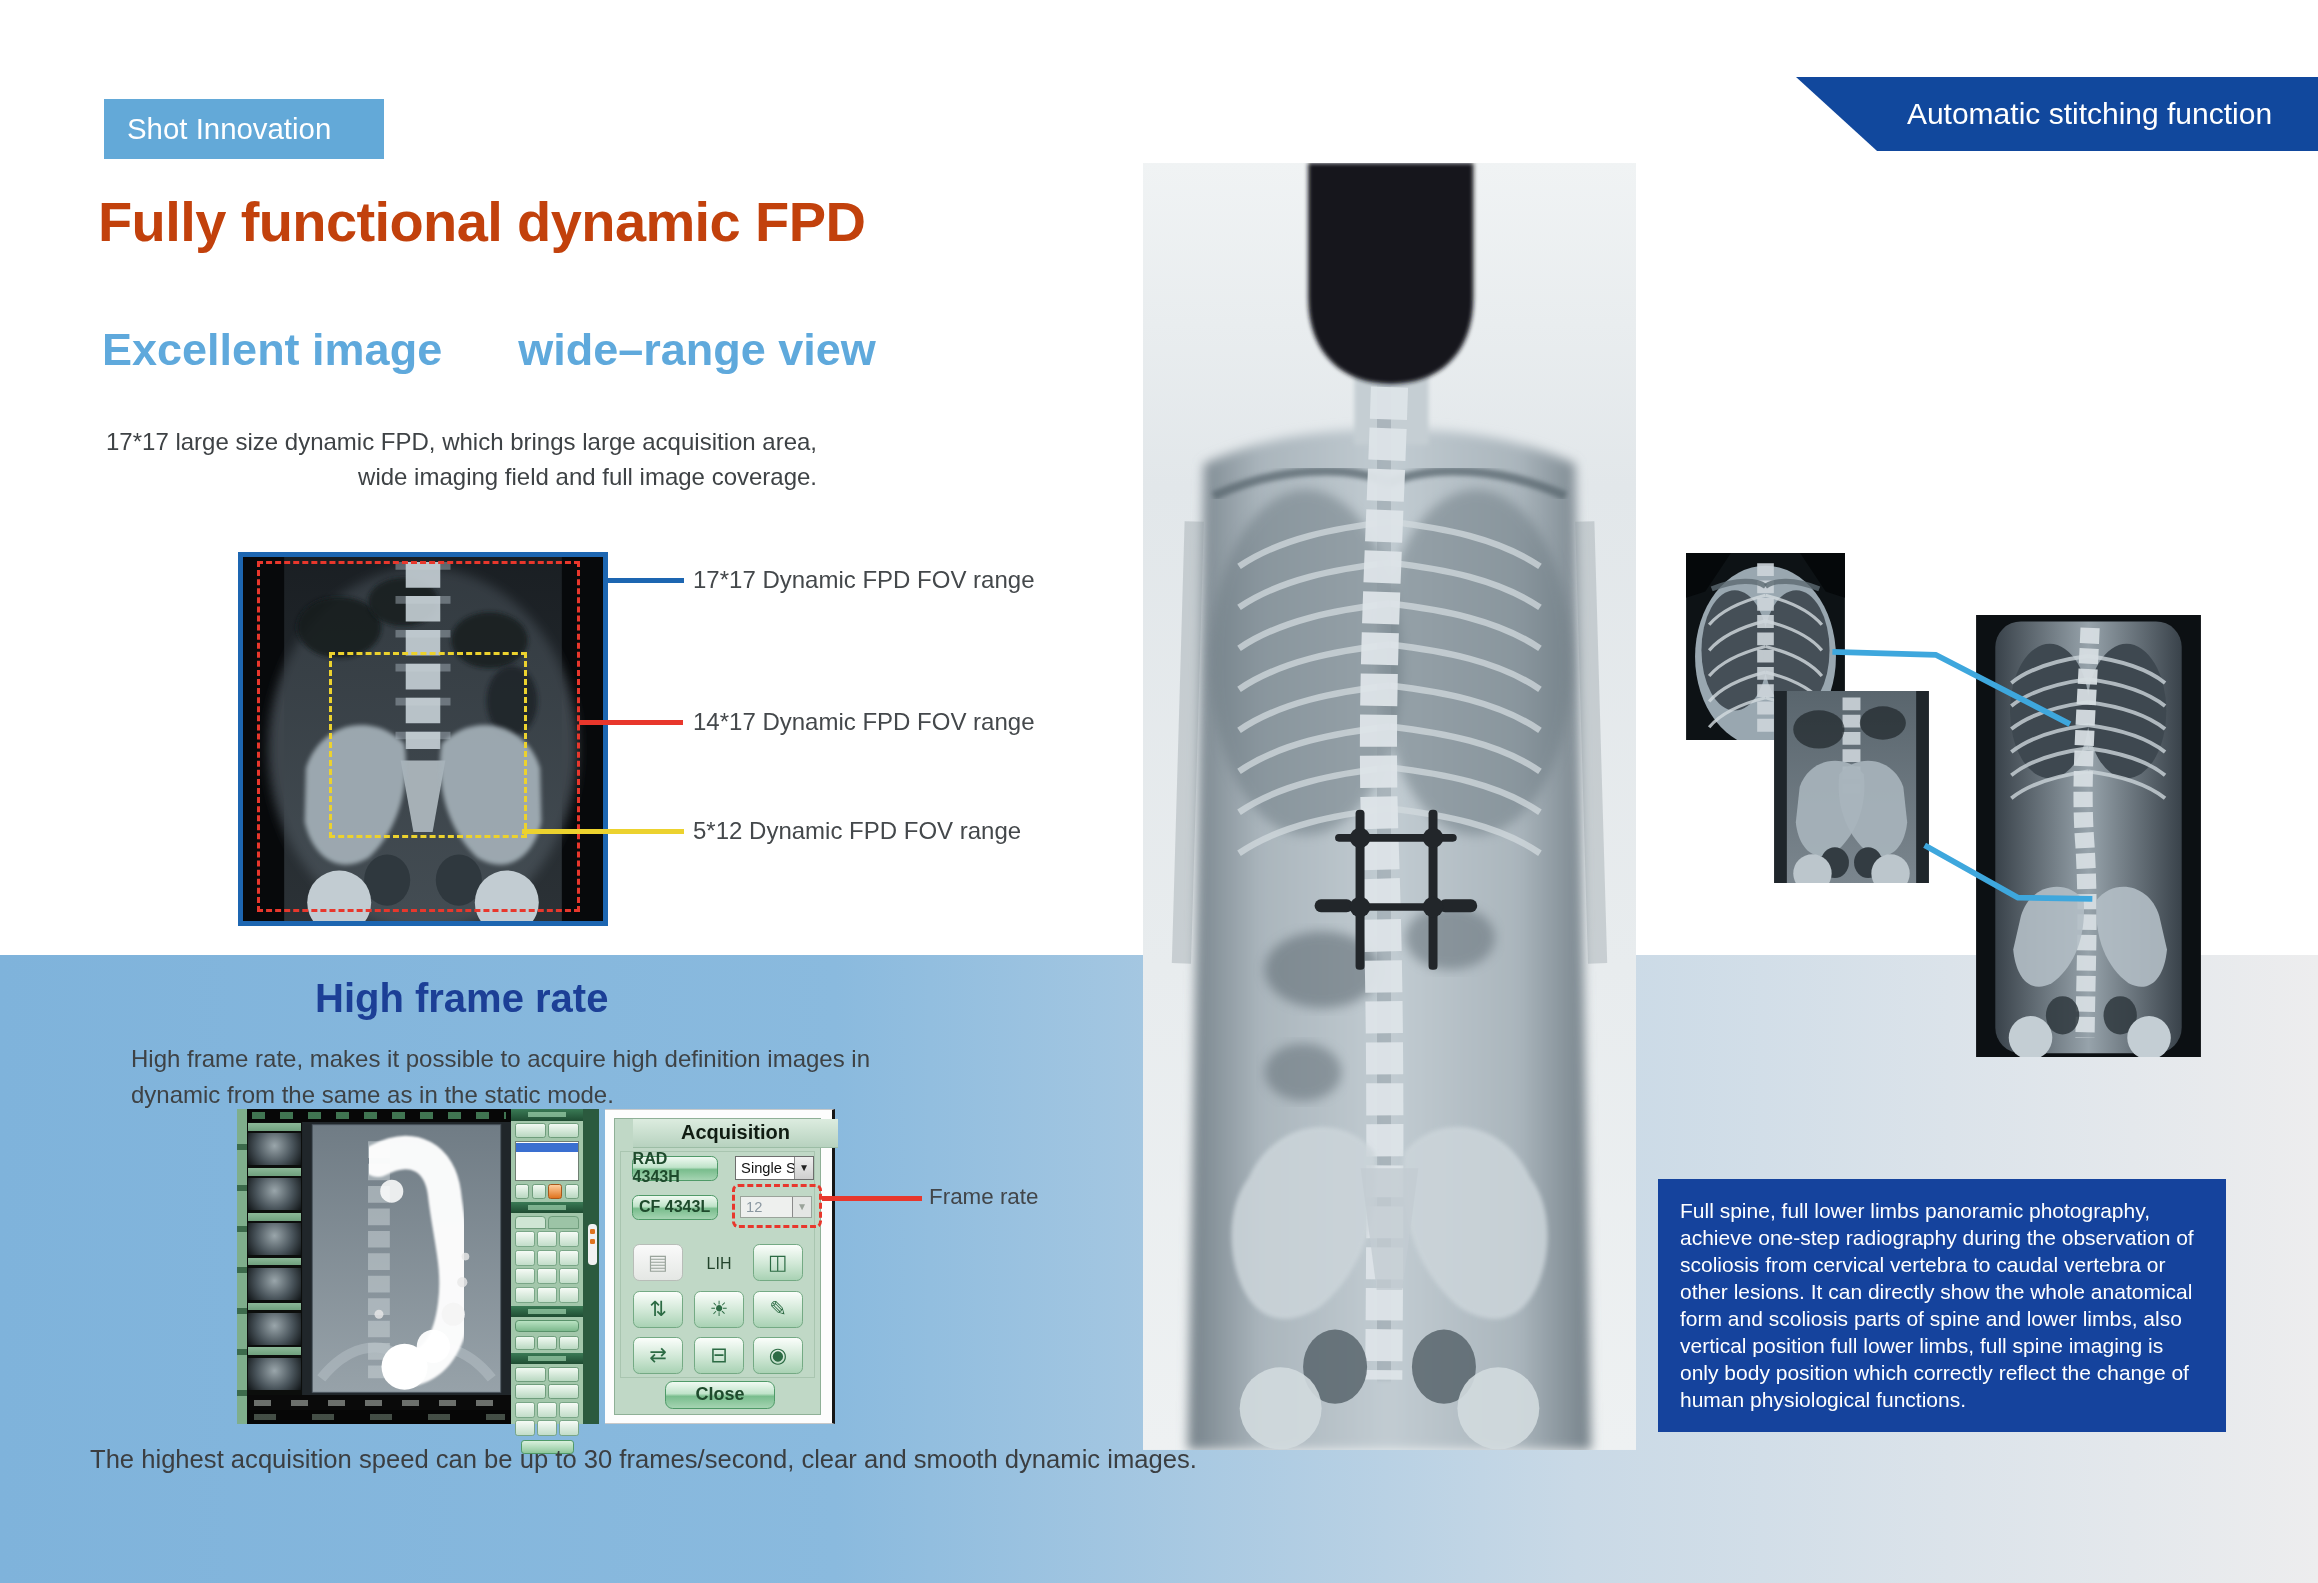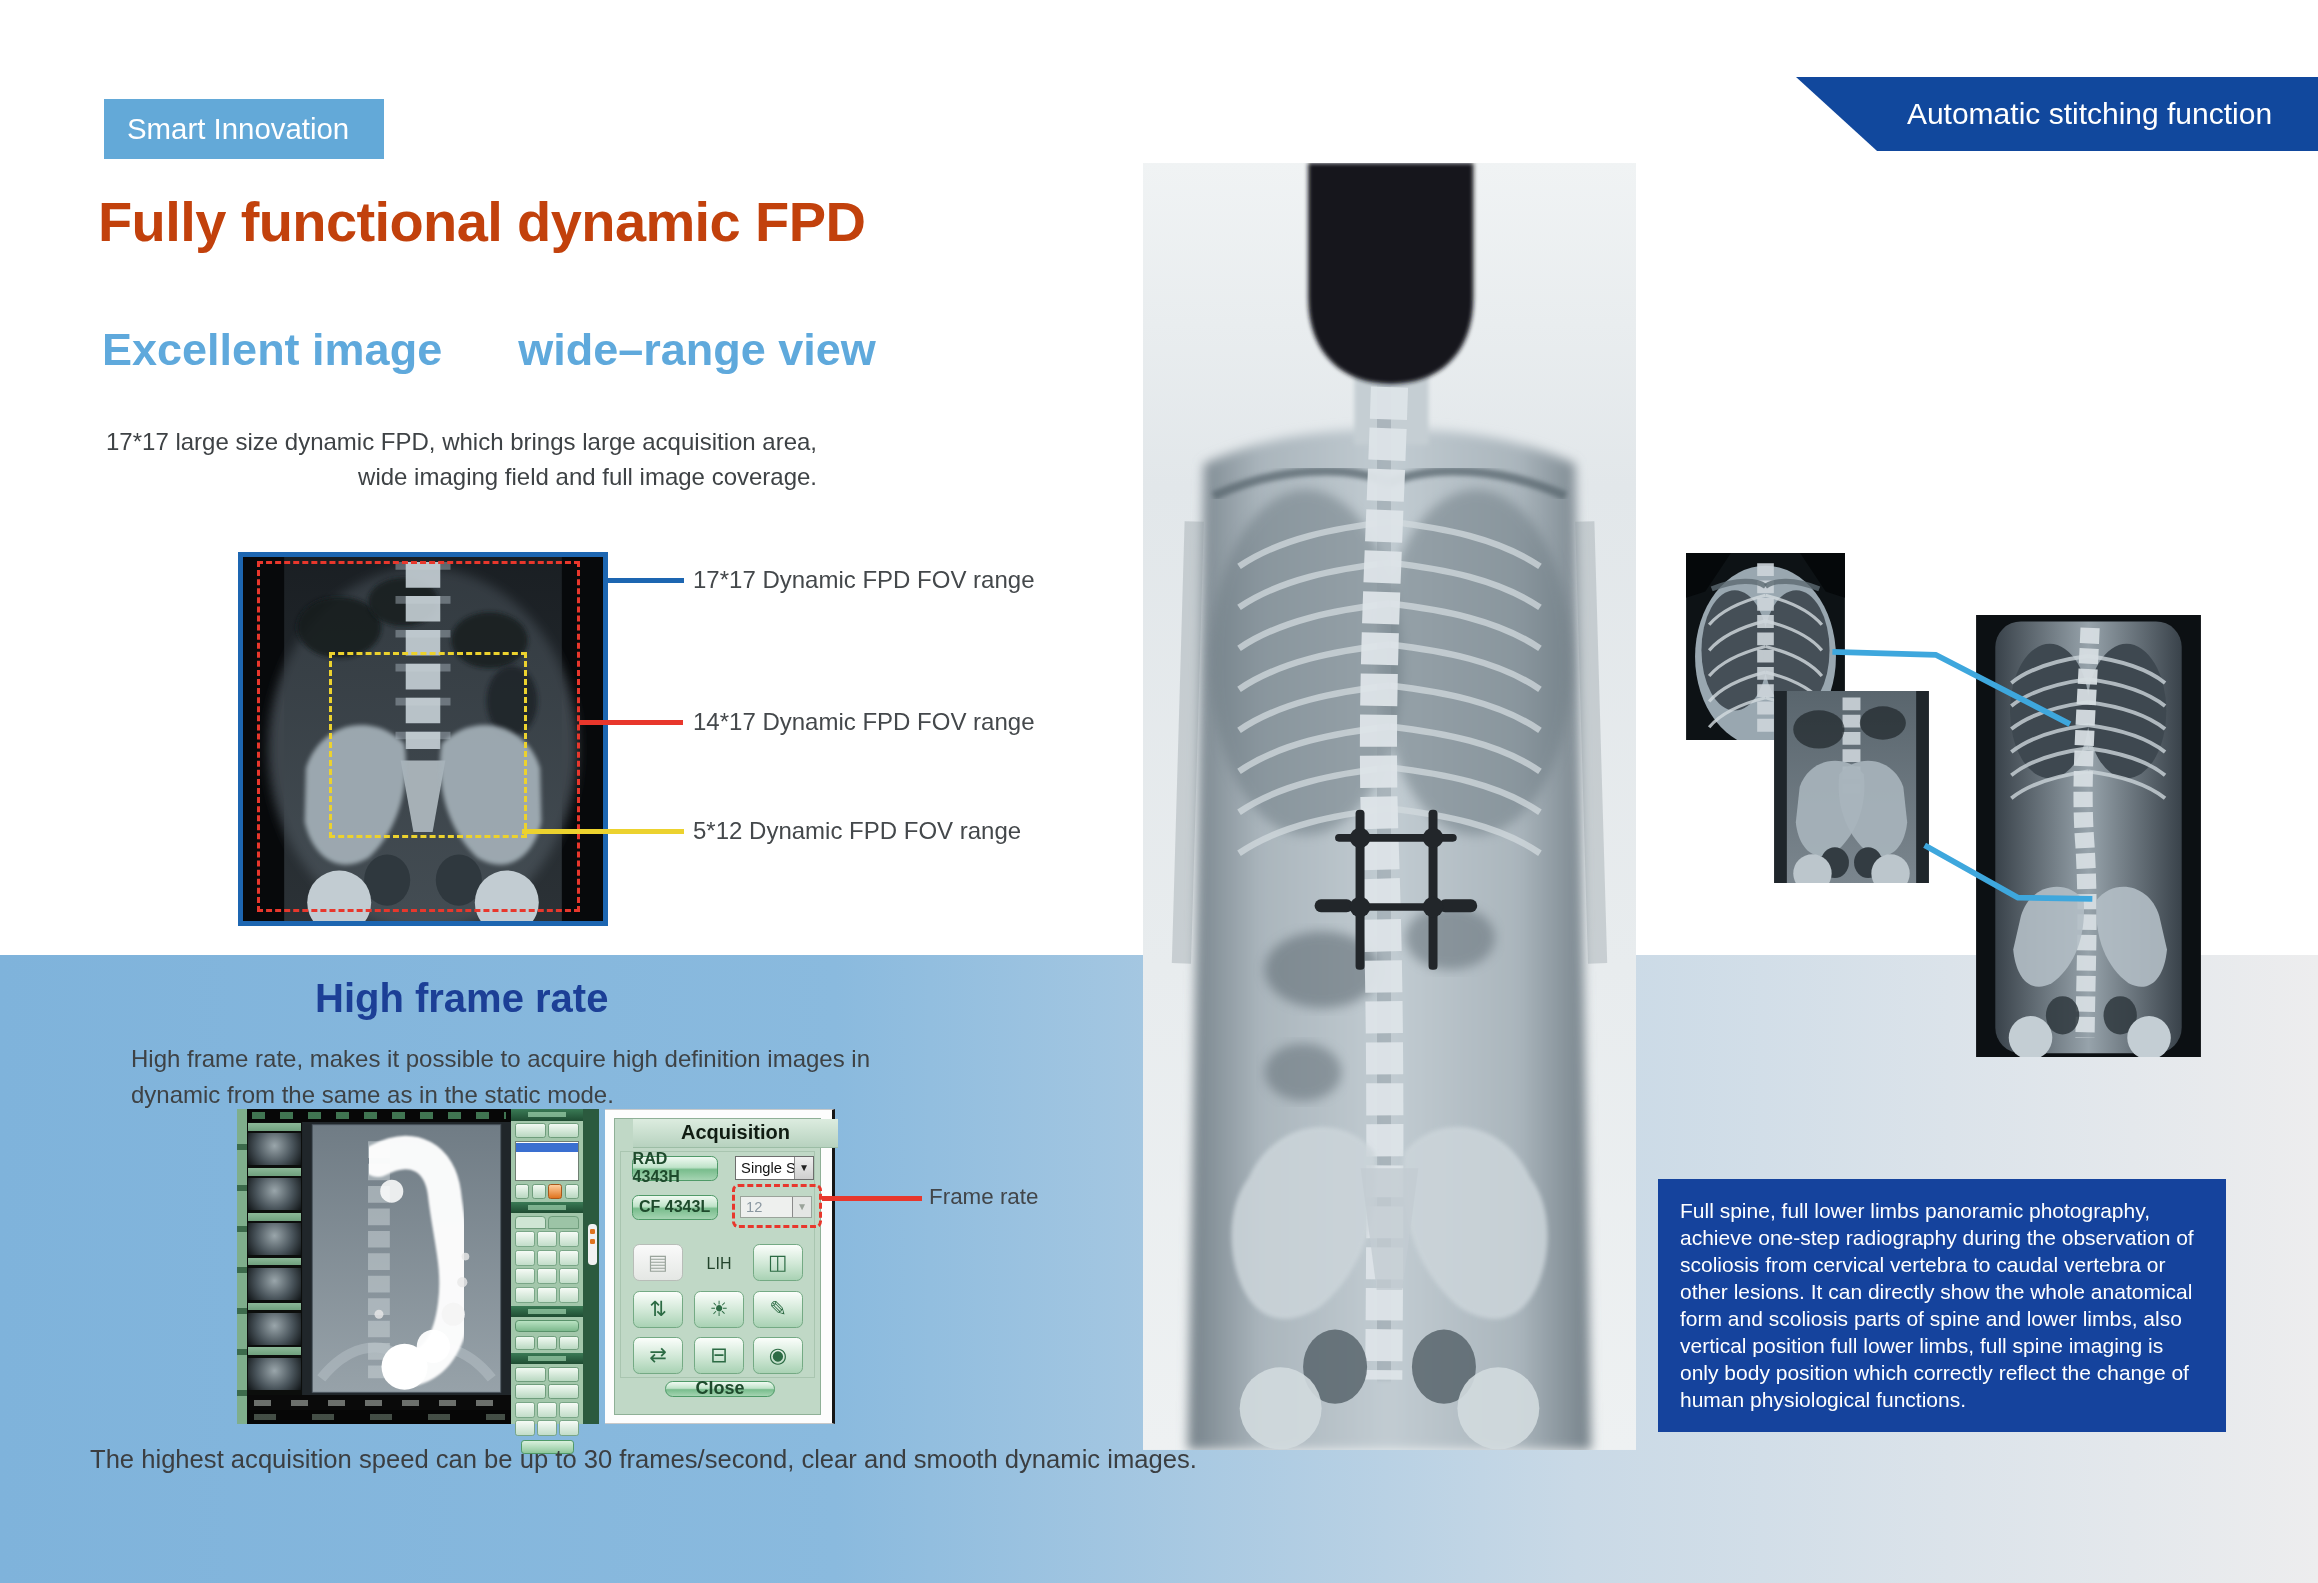--- a/index.html
+++ b/index.html
@@ -105,21 +105,21 @@
   .dd2 .val{color:#8a97a0;}
   .dd2 .arrow{color:#9aa39a;background:#e4e6e4;}
   .red-dash{left:117px;top:65px;width:90px;height:44px;border:3.8px dashed #e8372c;border-radius:6.4px;
             box-sizing:border-box;}
   .icon-btn{width:50px;height:37px;border-radius:6.4px;box-sizing:border-box;
             background:linear-gradient(#fbfefb,#cfe7d5 55%,#a9d2b4);border:1.3px solid #74aa84;
             display:flex;align-items:center;justify-content:center;
             font-family:"DejaVu Sans",sans-serif;font-size:21px;color:#2c6b44;}
   .icon-btn.grayed{background:linear-gradient(#fafafa,#e4e7e4);border-color:#b8bdb8;color:#9aa49c;}
   .lih{left:79px;top:136px;width:50px;text-align:center;font-size:16px;color:#23442c;}
-  .btn-close{left:50px;top:262px;width:110px;height:16px;font-size:18px;border-radius:7.7px;}
+  .btn-close{left:50px;top:262px;width:110px;height:28px;font-size:18px;border-radius:7.7px;}
   .fr-line{left:822px;top:1196px;width:100px;height:4.5px;background:#e8372c;}
   .fr-label{left:929px;top:1184px;font-size:22.4px;color:#42464a;white-space:nowrap;}
 
   
   .scol-para{left:1692px;top:309px;width:551px;font-size:24px;color:#3c4043;line-height:1.40;}
   .chest-img{left:1686px;top:553px;width:159px;height:187px;}
   .pelvis-img{left:1774px;top:691px;width:155px;height:192px;}
   .stitched-img{left:1976px;top:615px;width:225px;height:442px;}
   .stitch-lines{left:0;top:0;width:2319px;height:1584px;pointer-events:none;}
   .info-box{left:1658px;top:1179px;width:568px;height:253px;background:#15439d;color:#ffffff;
@@ -129,21 +129,21 @@
   svg{display:block;}
 </style>
 </head>
 <body>
 
 <div class="page">
 
   <div class="abs band"></div>
 
   <div class="abs badge">
-    <span>Smart Innovation</span>
+    <span>Shot Innovation</span>
   </div>
   <div class="abs main-title">Fully functional dynamic FPD</div>
   <div class="abs sub-title">
     <span>Excellent image</span><span class="gap"></span><span>wide–range view</span>
   </div>
   <div class="abs banner">
     <span>Automatic stitching function</span>
   </div>
 
   <div class="abs fov-intro">

